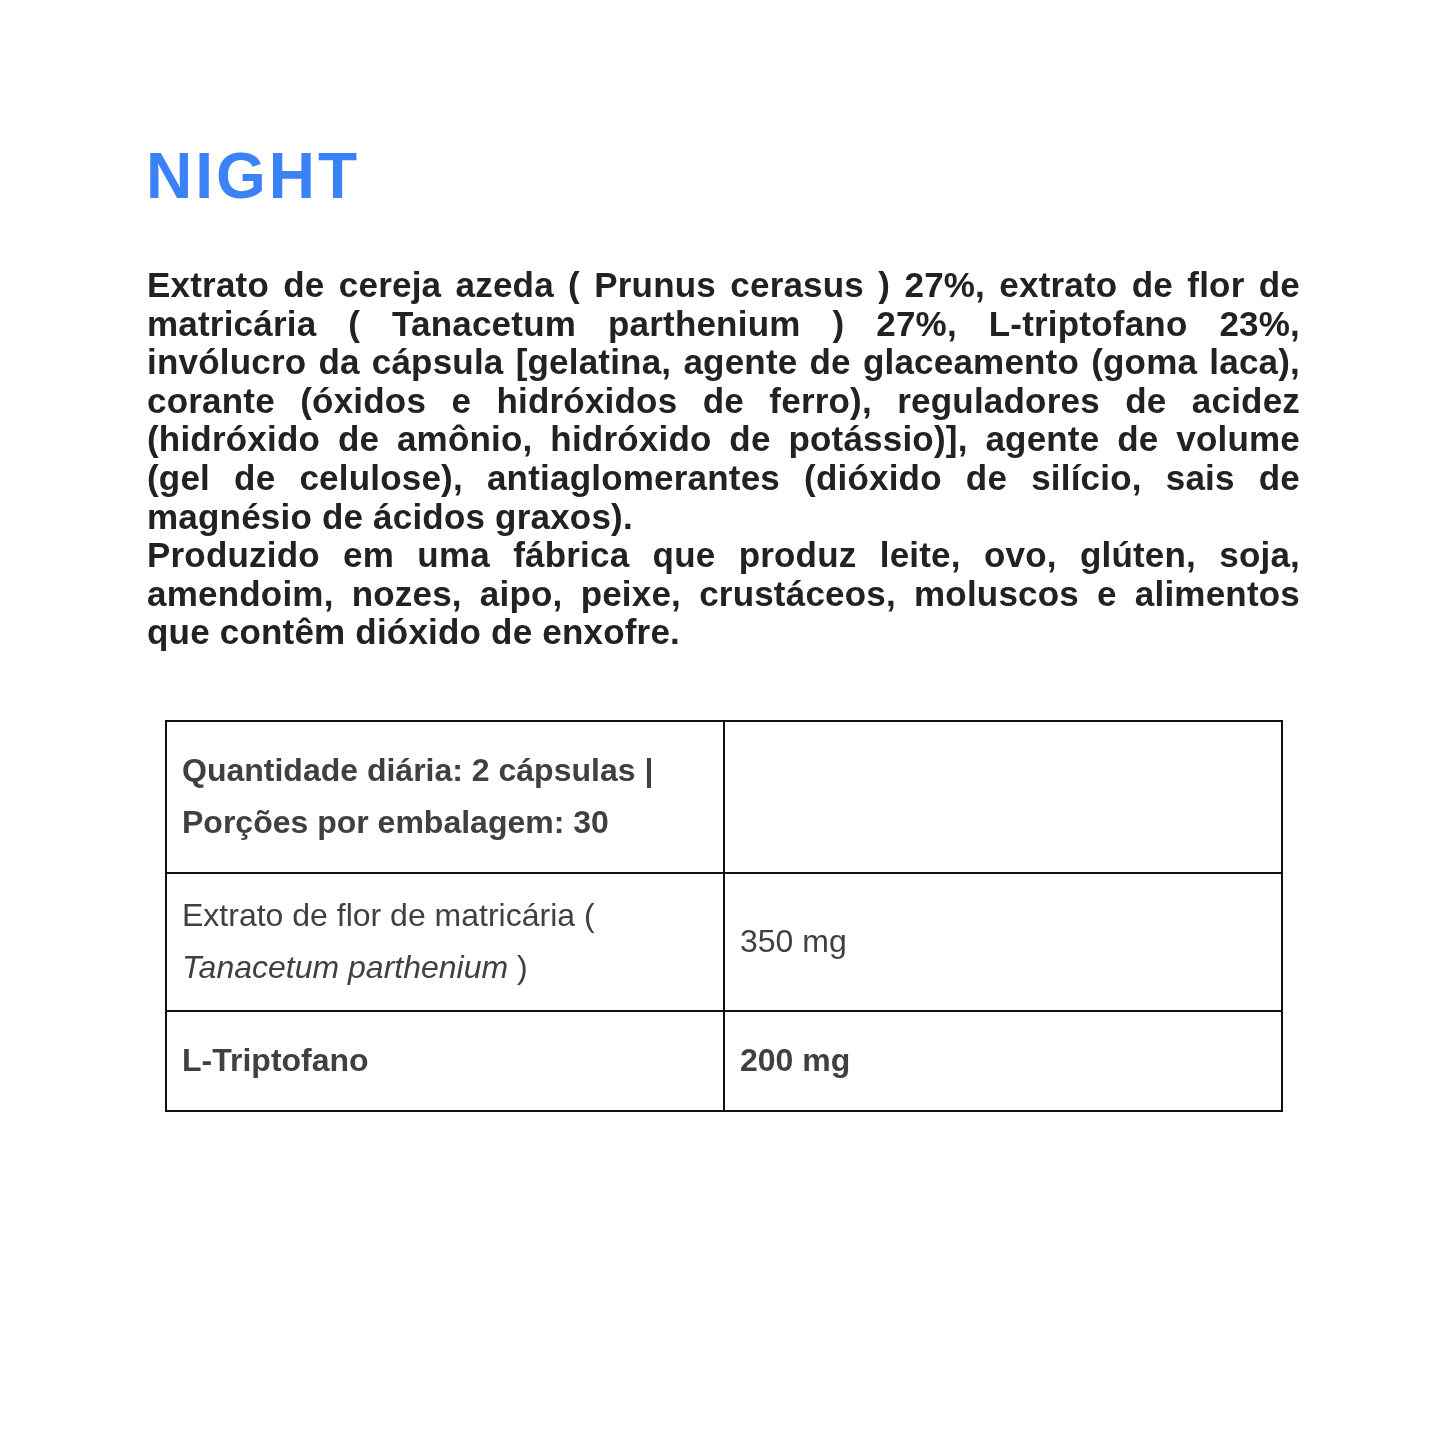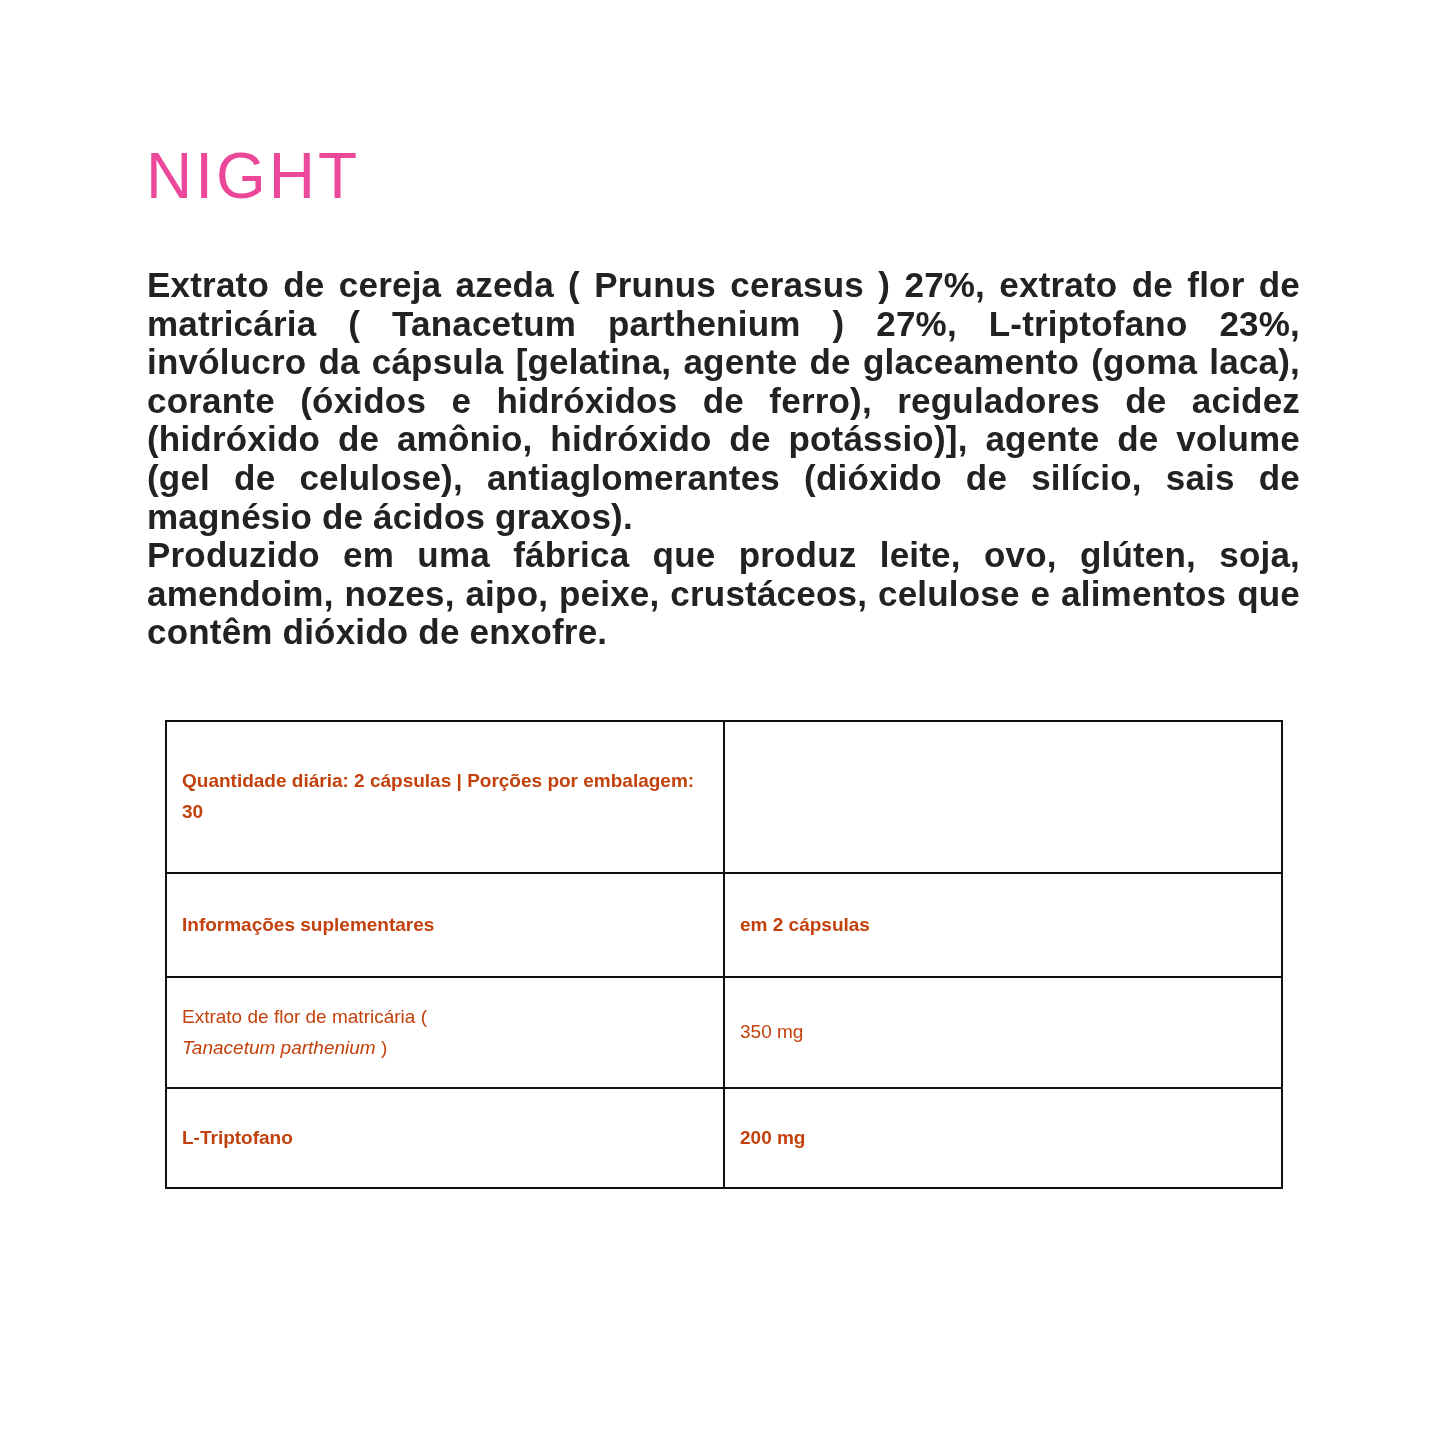--- a/index.html
+++ b/index.html
@@ -10,23 +10,23 @@
     position: relative;
     font-family: "Liberation Sans", sans-serif;
     color: #1a1a1a;
     overflow: hidden;
   }
   .page-title {
     position: absolute;
     left: 146px;
     top: 144px;
     font-size: 64px;
-    font-weight: normal;
+    font-weight: bold;
     letter-spacing: 3px;
-    color: #ec4899;
+    color: #3b82f6;
     line-height: 1;
   }
   .ingredients-block {
     position: absolute;
     left: 147px;
     top: 266px;
     width: 1153px;
     font-size: 35px;
     font-weight: bold;
     line-height: 38.6px;
@@ -40,23 +40,23 @@
     left: 165px;
     top: 720px;
     width: 1118px;
     border-collapse: collapse;
     table-layout: fixed;
   }
   .supplement-table td {
     border: 2px solid #111111;
     vertical-align: middle;
     padding: 16px 24px 16px 15px;
-    font-size: 19px;
+    font-size: 32px;
     line-height: 1.62;
-    color: #c2410c;
+    color: #404040;
     background: #ffffff;
   }
   .supplement-table col.c1 { width: 50%; }
   .supplement-table col.c2 { width: 50%; }
   tr.row-serving td { height: 152px; }
   tr.row-header td { height: 104px; }
   tr.row-item td { height: 111px; }
   tr.row-item-last td { height: 100px; font-weight: bold; }
   .cell-bold {
     font-weight: bold;
@@ -66,36 +66,32 @@
   }
   .latin { font-style: italic; }
 </style>
 </head>
 <body>
 
 <h1 class="page-title">NIGHT</h1>
 
 <div class="ingredients-block">
   <p>Extrato de cereja azeda ( Prunus cerasus ) 27%, extrato de flor de matricária ( Tanacetum parthenium ) 27%, L-triptofano 23%, invólucro da cápsula [gelatina, agente de glaceamento (goma laca), corante (óxidos e hidróxidos de ferro), reguladores de acidez (hidróxido de amônio, hidróxido de potássio)], agente de volume (gel de celulose), antiaglomerantes (dióxido de silício, sais de magnésio de ácidos graxos).</p>
-  <p>Produzido em uma fábrica que produz leite, ovo, glúten, soja, amendoim, nozes, aipo, peixe, crustáceos, celulose e alimentos que contêm dióxido de enxofre.</p>
+  <p>Produzido em uma fábrica que produz leite, ovo, glúten, soja, amendoim, nozes, aipo, peixe, crustáceos, moluscos e alimentos que contêm dióxido de enxofre.</p>
 </div>
 
 <table class="supplement-table">
   <colgroup>
       <col class="c1">
       <col class="c2">
     </colgroup>
   <tbody>
     <tr class="row-serving">
       <td class="cell-bold">Quantidade diária: 2 cápsulas | Porções por embalagem: 30</td>
       <td></td>
-    </tr>
-    <tr class="row-header">
-      <td class="cell-bold">Informações suplementares</td>
-      <td class="cell-bold">em 2 cápsulas</td>
     </tr>
     <tr class="row-item">
       <td>
         <span>Extrato de flor de matricária (</span><br>
         <span class="latin">Tanacetum parthenium</span><span> )</span>
       </td>
       <td>350 mg</td>
     </tr>
     <tr class="row-item-last">
       <td>L-Triptofano</td>

